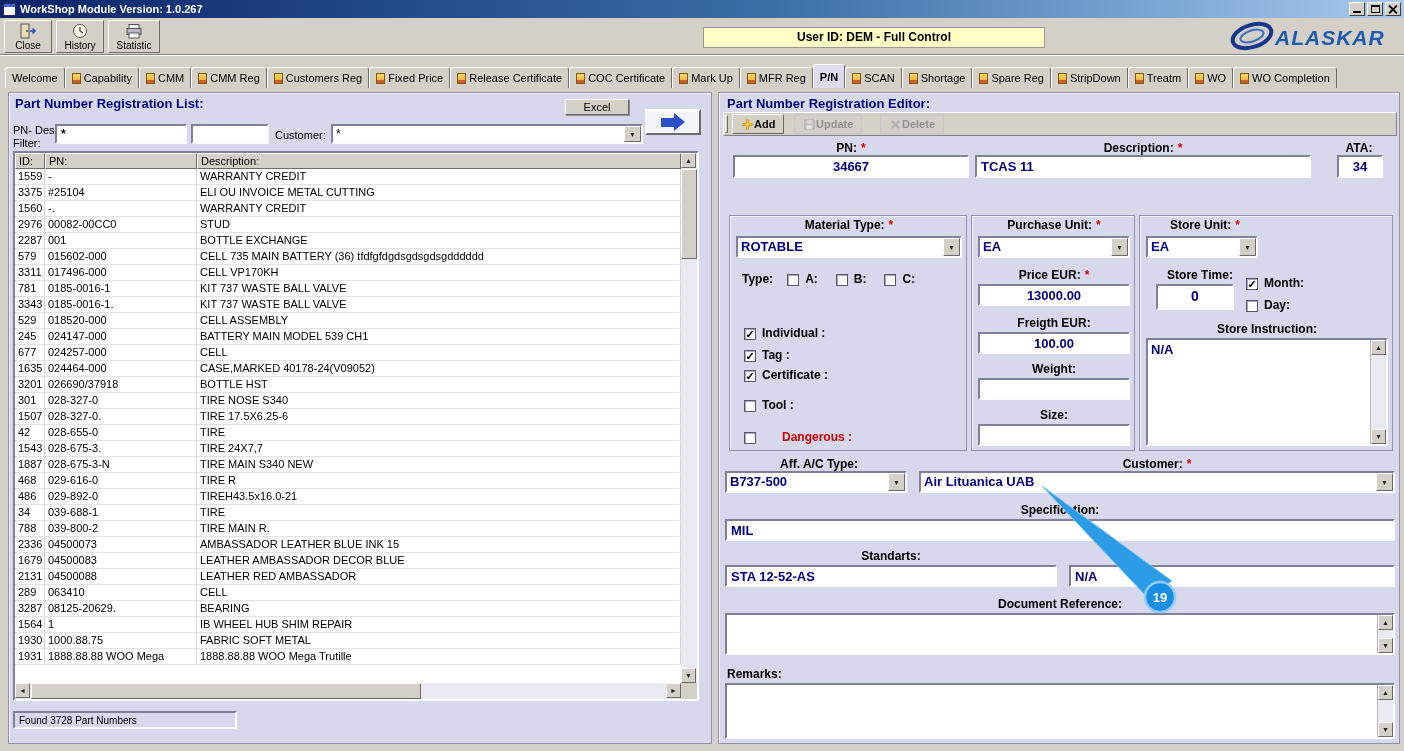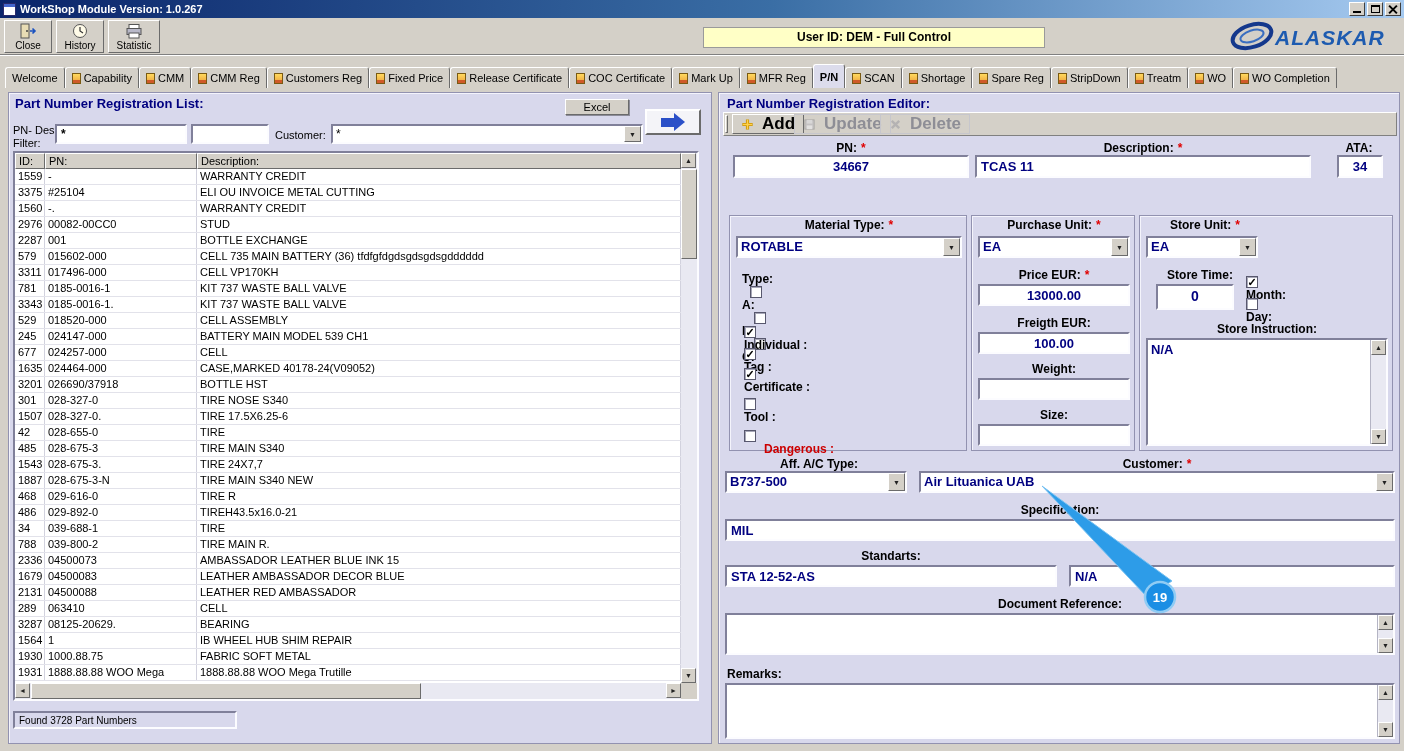--- a/index.html
+++ b/index.html
@@ -47,21 +47,21 @@
   .fld{position:absolute;color:#000080;font-weight:bold;font-size:13px;padding:2px 4px;
        white-space:nowrap;overflow:hidden;}
   .center{text-align:center;}
   .btn{position:absolute;background:#d4d0c8;border:1px solid;border-color:#fff #6b6b6b #6b6b6b #fff;
        box-shadow:1px 1px 0 rgba(0,0,0,.35);font-size:11px;font-family:inherit;}
   .dd{position:absolute;padding-right:18px;overflow:hidden;}
   .ddval{display:block;color:#000080;font-weight:bold;font-size:13px;padding:1px 3px;white-space:nowrap;overflow:hidden;}
   .ddbtn{position:absolute;top:0;right:0;bottom:0;width:17px;background:#d4d0c8;border:1px solid;
          border-color:#fff #6b6b6b #6b6b6b #fff;font-size:7px;color:#222;display:flex;
          align-items:center;justify-content:center;}
-  .cbrow{position:absolute;display:flex;align-items:flex-start;font-size:12px;font-weight:bold;flex-direction:column;}
+  .cbrow{position:absolute;display:flex;align-items:flex-end;gap:6px;font-size:12px;font-weight:bold;}
   .cbl{white-space:nowrap;}
   .red{color:#cc0000;margin-left:20px;}
   .cb{display:inline-block;width:12px;height:12px;background:#fff;border:1px solid #58586e;
       box-shadow:inset 1px 1px 0 #a8a8b8;font-size:11px;line-height:11px;text-align:center;
       font-weight:bold;color:#000;flex:0 0 auto;}
   .group{position:absolute;border:1px solid #9292b0;box-shadow:inset 1px 1px 0 #f4f4fc;}
   .ta{position:absolute;}
   .taval{position:absolute;left:3px;top:2px;color:#000080;font-weight:bold;font-size:13px;}
   .vs{position:absolute;right:0;top:0;bottom:0;width:16px;background:#e9e9f2;border-left:1px solid #b4b4c4;}
   .sarrow{position:absolute;left:0;width:15px;height:15px;background:#d4d0c8;border:1px solid;
@@ -75,22 +75,22 @@
   .gbody{position:absolute;left:0;top:16px;right:16px;bottom:16px;overflow:hidden;background:#fff;}
   .grow{display:flex;height:16px;border-bottom:1px solid #e2e2ea;}
   .gc{padding:0 3px;font-size:11px;line-height:15px;border-right:1px solid #d2d2de;
       white-space:nowrap;overflow:hidden;}
   .gc0{width:30px;} .gc1{width:152px;} .gc2{flex:1;}
   .vscroll,.hscroll{position:absolute;background:#e9e9f2;}
   .scorner{position:absolute;right:0;bottom:0;width:16px;height:16px;background:#d4d0c8;}
   .status{position:absolute;font-size:10px;padding:2px 4px;background:#d8d8ec;white-space:nowrap;}
   
   .etoolbar{position:absolute;background:#d4d0c8;border:1px solid;border-color:#fff #808080 #808080 #fff;}
-  .tb-btn{position:absolute;top:1px;height:20px;display:flex;align-items:center;gap:8px;padding:0 8px;
-          font-size:17px;font-weight:bold;font-family:inherit;background:transparent;}
+  .tb-btn{position:absolute;top:1px;height:20px;display:flex;align-items:center;gap:0;padding:0 8px;
+          font-size:11px;font-weight:bold;font-family:inherit;background:transparent;}
   .tb-btn.raised{background:#d4d0c8;border:1px solid;border-color:#fff #6b6b6b #6b6b6b #fff;}
   .tb-btn.disabled{color:#8e8e96;border:1px solid #c6c6cc;}
   .tb-btn.disabled svg{opacity:.55;}
   .gripper{position:absolute;left:1px;top:2px;bottom:2px;width:3px;border:1px solid;
            border-color:#fff #6b6b6b #6b6b6b #fff;}
   
   .gobtn{position:absolute;background:#f4f4f8;border:2px solid;border-color:#fff #6b6b6b #6b6b6b #fff;
          display:flex;align-items:center;justify-content:center;}
   .go-arrow{display:flex;align-items:center;}
   .go-bar{width:13px;height:9px;background:#2b50c8;}
@@ -332,25 +332,20 @@
             <div class="gc gc0">1507</div>
             <div class="gc gc1">028-327-0.</div>
             <div class="gc gc2">TIRE 17.5X6.25-6</div>
           </div>
           <div class="grow">
             <div class="gc gc0">42</div>
             <div class="gc gc1">028-655-0</div>
             <div class="gc gc2">TIRE</div>
           </div>
           <div class="grow">
-            <div class="gc gc0">485</div>
-            <div class="gc gc1">028-675-3</div>
-            <div class="gc gc2">TIRE MAIN S340</div>
-          </div>
-          <div class="grow">
             <div class="gc gc0">1543</div>
             <div class="gc gc1">028-675-3.</div>
             <div class="gc gc2">TIRE 24X7,7</div>
           </div>
           <div class="grow">
             <div class="gc gc0">1887</div>
             <div class="gc gc1">028-675-3-N</div>
             <div class="gc gc2">TIRE MAIN S340 NEW</div>
           </div>
           <div class="grow">

